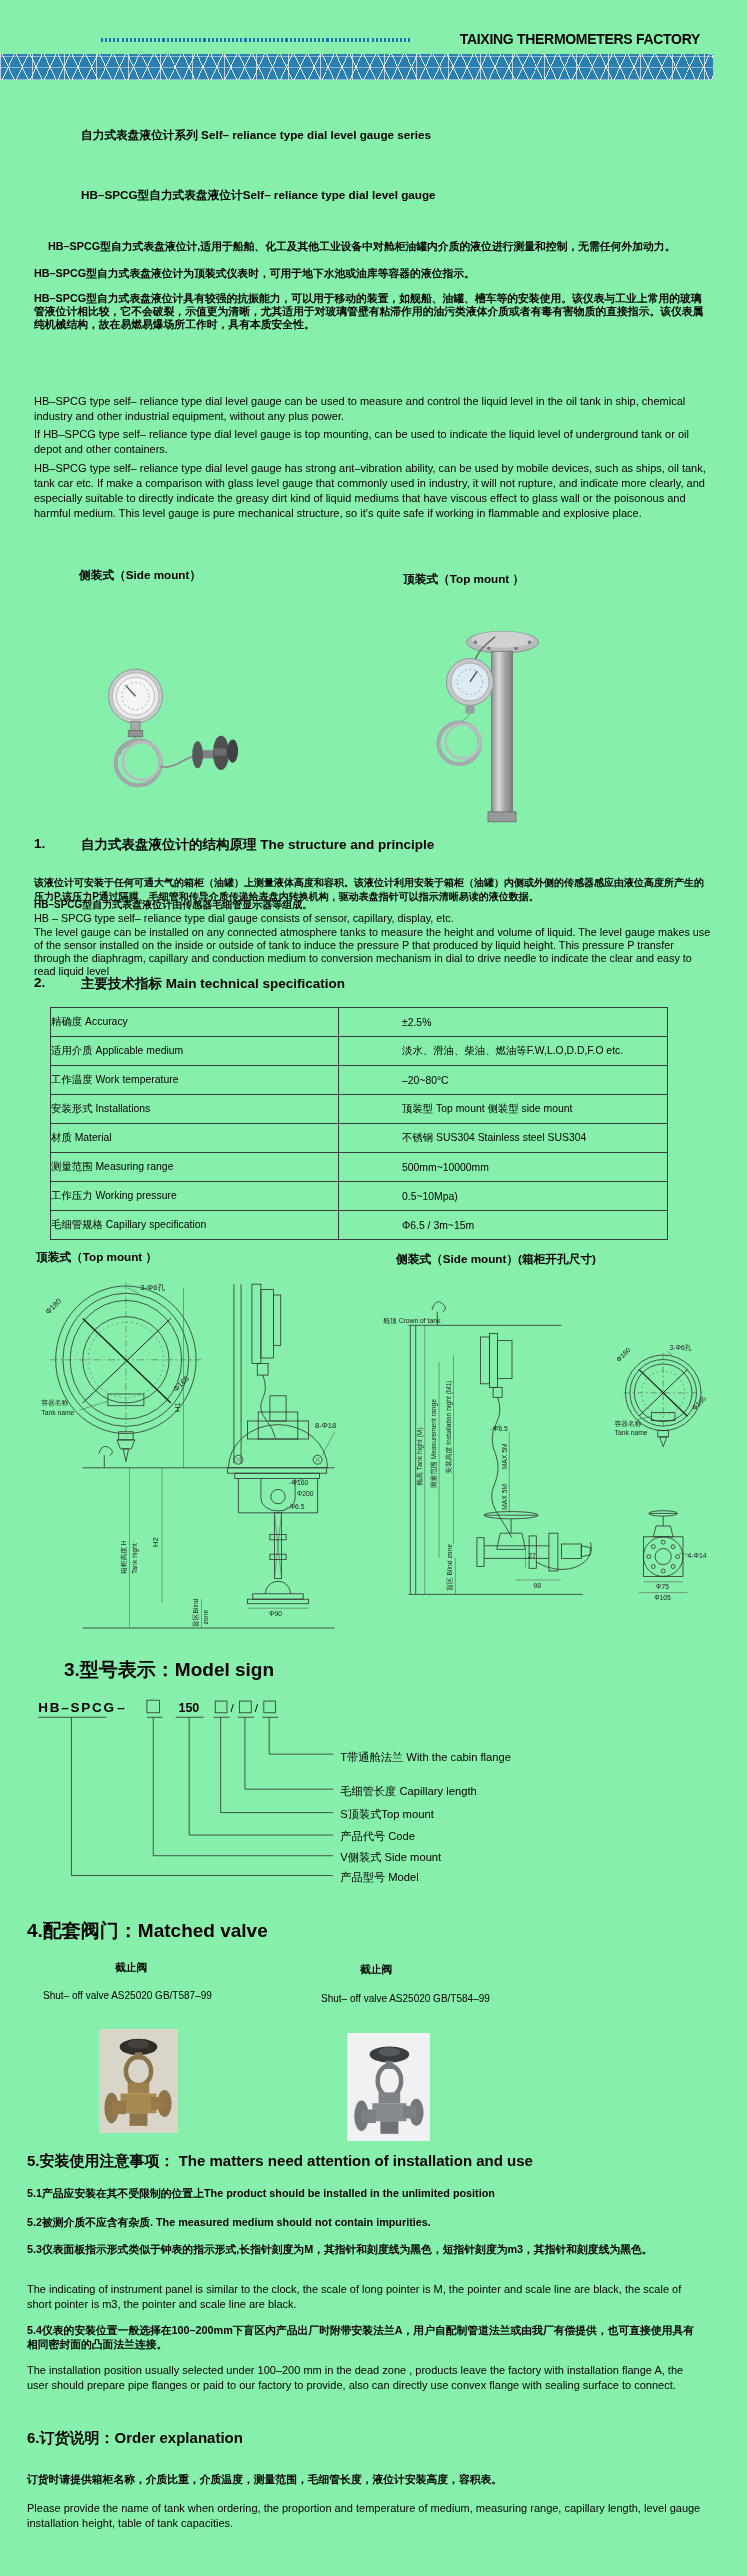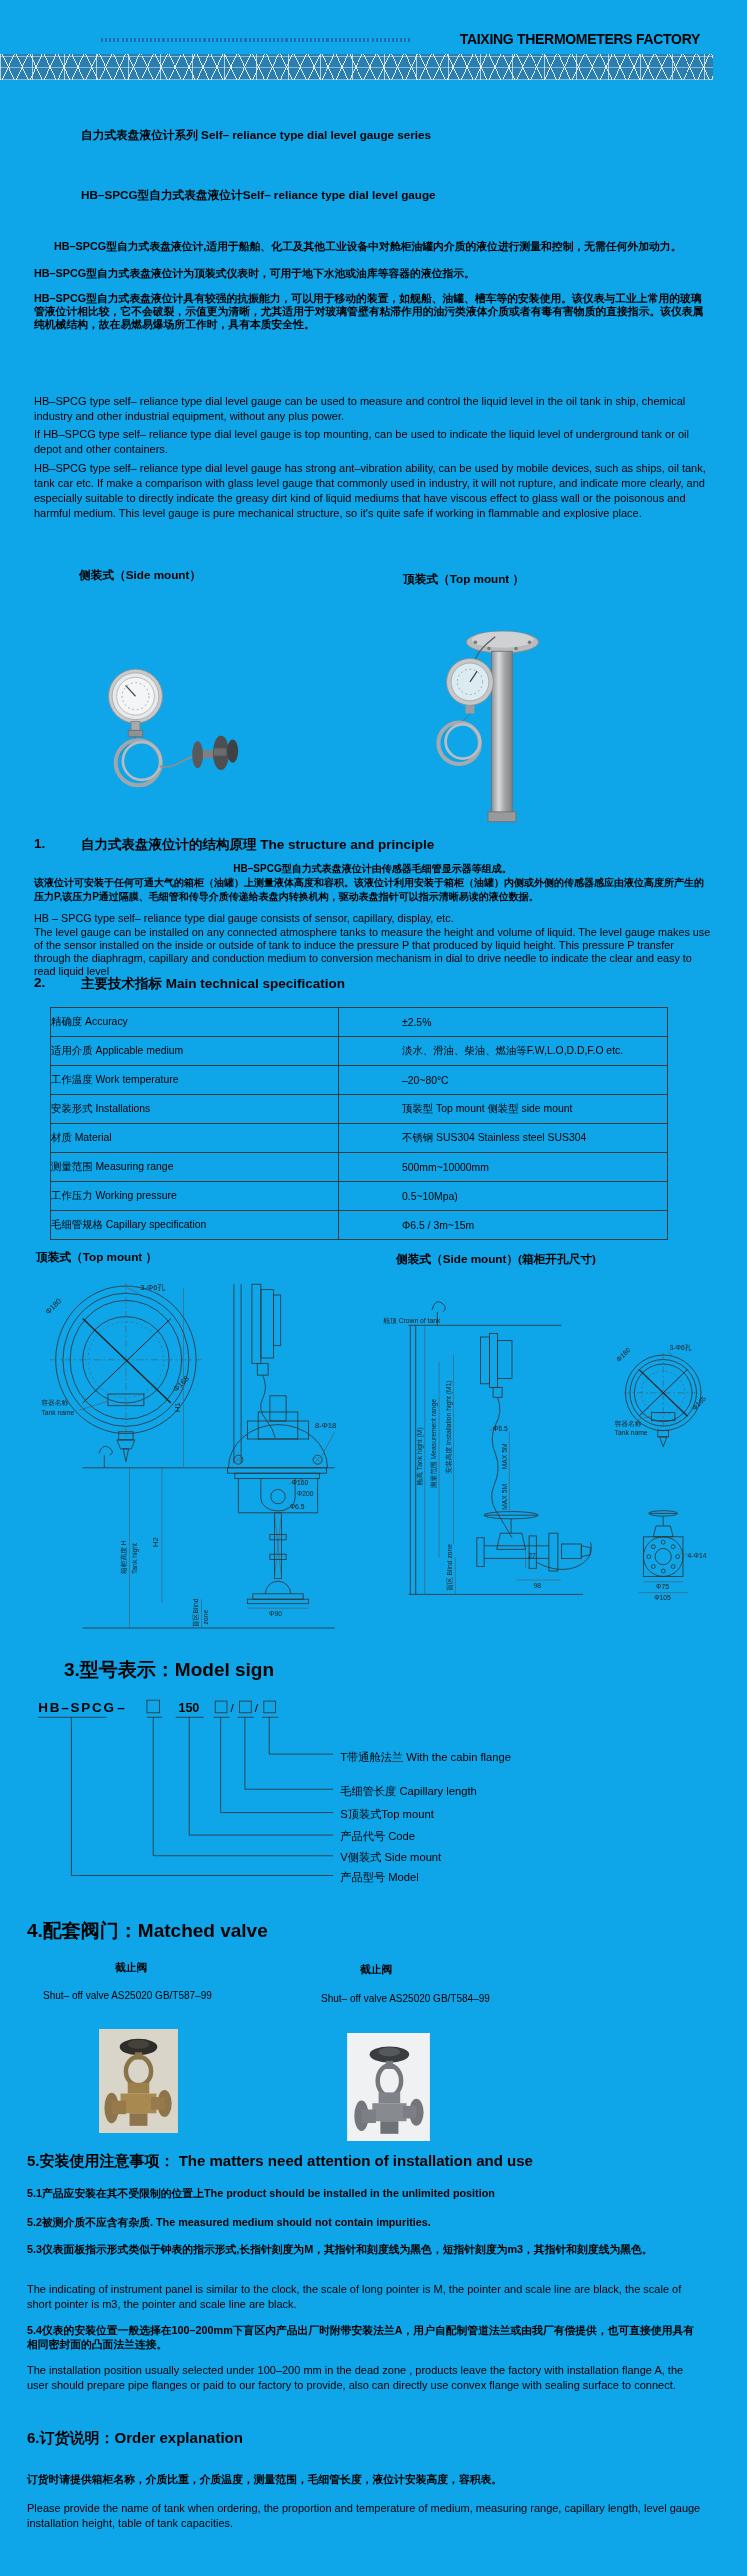--- a/index.html
+++ b/index.html
@@ -1,16 +1,16 @@
 <!DOCTYPE html>
 <html style="font-size:14.4px"><head>
 <meta charset="utf-8">
 <style>
   html,body{margin:0;padding:0;background:#fff;}
-  .page{position:relative;width:747px;height:2576px;background:#0ea5e9;overflow:hidden;
+  .page{position:relative;width:747px;height:2576px;background:#86efac;overflow:hidden;
         font-family:"Liberation Sans",sans-serif;color:#000;}
   .abs{position:absolute;}
   .dotted{height:3.6px;background:repeating-linear-gradient(90deg,#1f6fb2 0 2px,transparent 2px 4.1px);}
   .factory{font-size:14px;font-weight:bold;letter-spacing:-0.3px;white-space:nowrap;}
   .band{background:
     repeating-linear-gradient(115deg,rgba(255,255,255,.85) 0 0.9px,transparent 0.9px 12.6px),
     repeating-linear-gradient(65deg,rgba(255,255,255,.85) 0 0.9px,transparent 0.9px 12.6px),
     repeating-linear-gradient(90deg,rgba(255,255,255,.65) 0 0.9px,transparent 0.9px 32px),
     repeating-linear-gradient(0deg,rgba(255,255,255,.45) 0 0.9px,transparent 0.9px 11.7px),
     #2a7fb0;}
@@ -42,21 +42,21 @@
 
 <div class="page">
 
   <div class="abs dotted" style="left:101px;top:38px;width:309px;"></div>
   <div class="abs factory" style="right:47px;top:31px;">TAIXING THERMOMETERS FACTORY</div>
   <div class="abs band" style="left:0;top:54px;width:713px;height:26px;"></div>
 
   <div class="abs t-bold13" style="left:81px;top:128px;">自力式表盘液位计系列 Self– reliance type dial level gauge series</div>
   <div class="abs t-bold13" style="left:81px;top:188px;">HB–SPCG型自力式表盘液位计Self– reliance type dial level gauge</div>
 
-  <div class="abs cn-para" style="left:34px;top:240px;padding-left:20px;">HB–SPCG型自力式表盘液位计,适用于船舶、化工及其他工业设备中对舱柜油罐内介质的液位进行测量和控制，无需任何外加动力。</div>
+  <div class="abs cn-para" style="left:28px;top:240px;padding-left:20px;">HB–SPCG型自力式表盘液位计,适用于船舶、化工及其他工业设备中对舱柜油罐内介质的液位进行测量和控制，无需任何外加动力。</div>
   <div class="abs cn-para" style="left:34px;top:267px;">HB–SPCG型自力式表盘液位计为顶装式仪表时，可用于地下水池或油库等容器的液位指示。</div>
   <div class="abs cn-para" style="left:34px;top:292px;">HB–SPCG型自力式表盘液位计具有较强的抗振能力，可以用于移动的装置，如舰船、油罐、槽车等的安装使用。该仪表与工业上常用的玻璃管液位计相比较，它不会破裂，示值更为清晰，尤其适用于对玻璃管壁有粘滞作用的油污类液体介质或者有毒有害物质的直接指示。该仪表属纯机械结构，故在易燃易爆场所工作时，具有本质安全性。</div>
 
   <div class="abs en-para" style="left:34px;top:394px;">HB–SPCG type self– reliance type dial level gauge can be used to measure and control the liquid level in the oil tank in ship, chemical industry and other industrial equipment, without any plus power.</div>
   <div class="abs en-para" style="left:34px;top:427px;">If HB–SPCG type self– reliance type dial level gauge is top mounting, can be used to indicate the liquid level of underground tank or oil depot and other containers.</div>
   <div class="abs en-para" style="left:34px;top:461px;">HB–SPCG type self– reliance type dial level gauge has strong ant–vibration ability, can be used by mobile devices, such as ships, oil tank, tank car etc. If make a comparison with glass level gauge that commonly used in industry, it will not rupture, and indicate more clearly, and especially suitable to directly indicate the greasy dirt kind of liquid mediums that have viscous effect to glass wall or the poisonous and harmful medium. This level gauge is pure mechanical structure, so it's quite safe if working in flammable and explosive place.</div>
 
   <div class="abs t-bold13" style="left:79px;top:568px;">侧装式（Side mount）</div>
   <div class="abs t-bold13" style="left:403px;top:572px;">顶装式（Top mount ）</div>
 
@@ -106,21 +106,21 @@
       <line x1="52" y1="62" x2="60" y2="50" stroke="#3d3f41" stroke-width="1.3"></line>
       <rect x="47" y="88" width="10" height="9" fill="#9b9da0"></rect>
       <path d="M52 97 C 48 104 42 104 40 110" class="dr-thin"></path>
       <circle cx="40" cy="130" r="23" fill="none" stroke="#a6a9ad" stroke-width="4.5"></circle>
       <circle cx="44" cy="128" r="19" fill="none" stroke="#babdc1" stroke-width="3"></circle>
     </g>
   </svg>
 
   <div class="abs sec-num" style="left:34px;top:836px;">1.</div>
   <div class="abs sec-head" style="left:81px;top:836px;">自力式表盘液位计的结构原理 The structure and principle</div>
-  <div class="abs cn-small" style="left:34px;top:862px;text-align:center;">HB–SPCG型自力式表盘液位计由传感器毛细管显示器等组成。</div>
+  <div class="abs cn-small" style="left:34px;top:898px;">HB–SPCG型自力式表盘液位计由传感器毛细管显示器等组成。</div>
   <div class="abs cn-small" style="left:34px;top:876px;">该液位计可安装于任何可通大气的箱柜（油罐）上测量液体高度和容积。该液位计利用安装于箱柜（油罐）内侧或外侧的传感器感应由液位高度所产生的压力P,该压力P通过隔膜、毛细管和传导介质传递给表盘内转换机构，驱动表盘指针可以指示清晰易读的液位数据。</div>
   <div class="abs en-small" style="left:34px;top:912px;">HB – SPCG type self– reliance type dial gauge consists of sensor, capillary, display, etc.</div>
   <div class="abs en-small" style="left:34px;top:926px;">The level gauge can be installed on any connected atmosphere tanks to measure the height and volume of liquid. The level gauge makes use of the sensor installed on the inside or outside of tank to induce the pressure P that produced by liquid height. This pressure P transfer through the diaphragm, capillary and conduction medium to conversion mechanism in dial to drive needle to indicate the clear and easy to read liquid level</div>
 
   <div class="abs sec-num" style="left:34px;top:975px;">2.</div>
   <div class="abs sec-head" style="left:81px;top:975px;">主要技术指标 Main technical specification</div>
 
   <table class="spec abs" style="left:50px;top:1007px;">
     <tbody>
       <tr>

